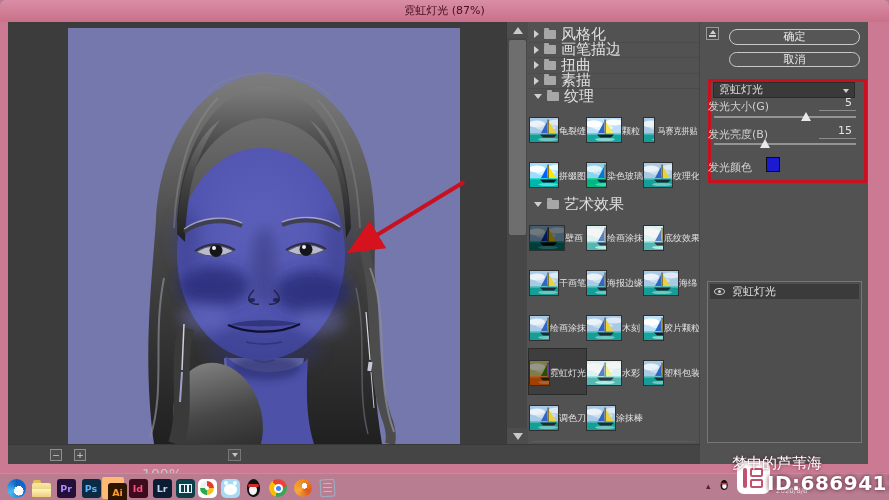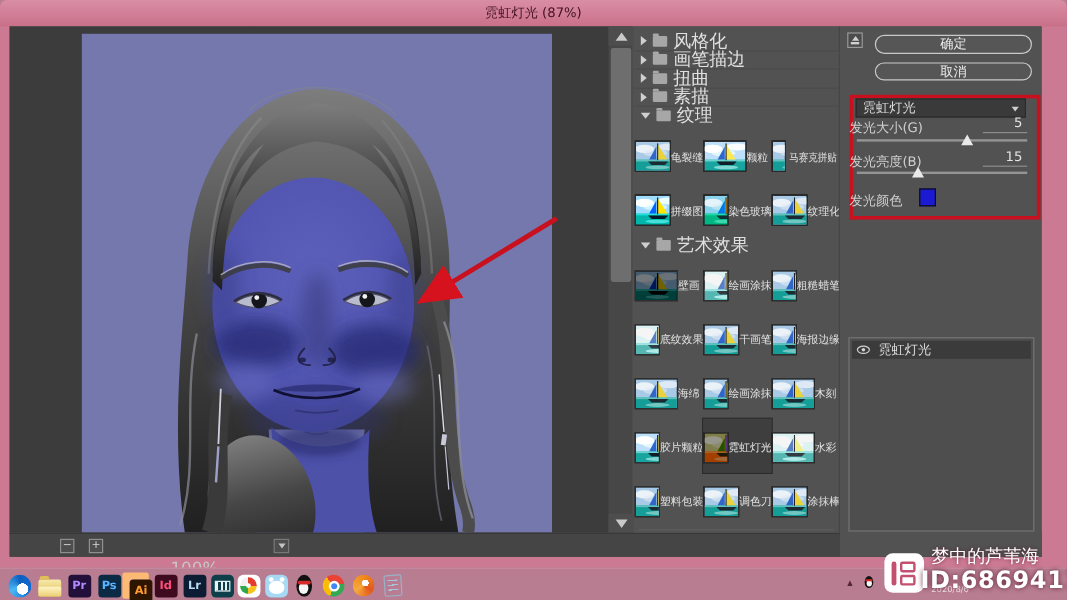--- a/index.html
+++ b/index.html
@@ -126,21 +126,21 @@
   .tray-expand { position:absolute; left:706px; top:481px; font-size:9px; color:#53243a; z-index:3; }
   .tray-penguin { position:absolute; left:720px; top:480px; transform:scale(.55); transform-origin:top left; z-index:3; }
   .tray-date { position:absolute; left:776px; top:487px; font-size:7px; color:#f3e3ea; z-index:6; }
 
   
   .wm { position:absolute; z-index:10; }
   .wm-logo { left:737px; top:461px; width:33px; height:33px; background:#fff; border-radius:7px; position:absolute; }
   .wm-logo .bar { position:absolute; left:6px; top:7px; width:3.5px; height:20px; background:#c2506e; border-radius:2px; }
   .wm-logo .bx1 { position:absolute; left:13px; top:7px; width:13px; height:9px; border:2.5px solid #c2506e; border-radius:2px; }
   .wm-logo .bx2 { position:absolute; left:13px; top:18px; width:13px; height:9px; border:2.5px solid #c2506e; border-radius:2px; }
-  .wm-name { left:776px; top:454px; position:absolute; font-size:15px; color:#fff; text-shadow:0 0 3px rgba(80,18,38,.9); white-space:nowrap; }
+  .wm-name { left:732px; top:454px; position:absolute; font-size:15px; color:#fff; text-shadow:0 0 3px rgba(80,18,38,.9); white-space:nowrap; }
   .wm-id { left:767px; top:471px; position:absolute; font-size:20px; font-weight:bold; color:#fff;
     text-shadow:0 0 4px rgba(80,18,38,.9); letter-spacing:.5px; white-space:nowrap; }
 </style>
 </head>
 <body>
 
 <div class="screen">
 
   <div class="window">
     <div class="titlebar">
@@ -422,36 +422,20 @@
                   <rect y="15" width="36" height="1.6" fill="#7fd2cc" opacity=".7"></rect>
                   <polygon points="18,2 18,15 26,15" fill="#e9d23c"></polygon>
                   <polygon points="17,4 17,15 11,15" fill="#2f66c8"></polygon>
                   <rect x="17.6" y="1.5" width="0.9" height="14" fill="#222"></rect>
                   <path d="M10,16.5 L27,16.5 L24,19.5 L13,19.5 Z" fill="#1c2a33"></path>
                   <ellipse cx="18" cy="21.5" rx="10" ry="1.6" fill="#bfe8e4" opacity=".55"></ellipse>
                 </svg></div>
               <span class="flbl">绘画涂抹</span>
             </div>
             <div class="fcell">
-              <div class="fthumb v-normal"><svg viewBox="0 0 36 26" width="36" height="26" preserveAspectRatio="none">
-                  <rect width="36" height="26" fill="#a9cae6"></rect>
-                  <ellipse cx="7" cy="6" rx="8" ry="3.4" fill="#f2f6fa" opacity=".9"></ellipse>
-                  <ellipse cx="27" cy="4.5" rx="9" ry="3" fill="#e8eff7" opacity=".85"></ellipse>
-                  <ellipse cx="16" cy="9.5" rx="10" ry="3" fill="#dfe9f3" opacity=".6"></ellipse>
-                  <rect y="15" width="36" height="11" fill="#159e98"></rect>
-                  <rect y="15" width="36" height="1.6" fill="#7fd2cc" opacity=".7"></rect>
-                  <polygon points="18,2 18,15 26,15" fill="#e9d23c"></polygon>
-                  <polygon points="17,4 17,15 11,15" fill="#2f66c8"></polygon>
-                  <rect x="17.6" y="1.5" width="0.9" height="14" fill="#222"></rect>
-                  <path d="M10,16.5 L27,16.5 L24,19.5 L13,19.5 Z" fill="#1c2a33"></path>
-                  <ellipse cx="18" cy="21.5" rx="10" ry="1.6" fill="#bfe8e4" opacity=".55"></ellipse>
-                </svg></div>
-              <span class="flbl">粗糙蜡笔</span>
-            </div>
-            <div class="fcell">
               <div class="fthumb v-pale"><svg viewBox="0 0 36 26" width="36" height="26" preserveAspectRatio="none">
                   <rect width="36" height="26" fill="#a9cae6"></rect>
                   <ellipse cx="7" cy="6" rx="8" ry="3.4" fill="#f2f6fa" opacity=".9"></ellipse>
                   <ellipse cx="27" cy="4.5" rx="9" ry="3" fill="#e8eff7" opacity=".85"></ellipse>
                   <ellipse cx="16" cy="9.5" rx="10" ry="3" fill="#dfe9f3" opacity=".6"></ellipse>
                   <rect y="15" width="36" height="11" fill="#159e98"></rect>
                   <rect y="15" width="36" height="1.6" fill="#7fd2cc" opacity=".7"></rect>
                   <polygon points="18,2 18,15 26,15" fill="#e9d23c"></polygon>
                   <polygon points="17,4 17,15 11,15" fill="#2f66c8"></polygon>
                   <rect x="17.6" y="1.5" width="0.9" height="14" fill="#222"></rect>

